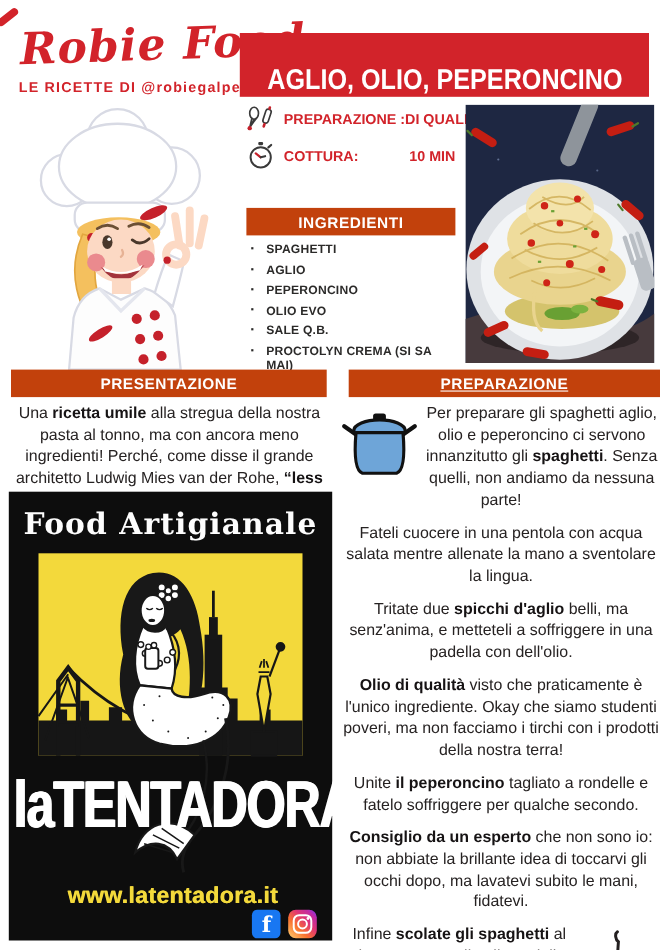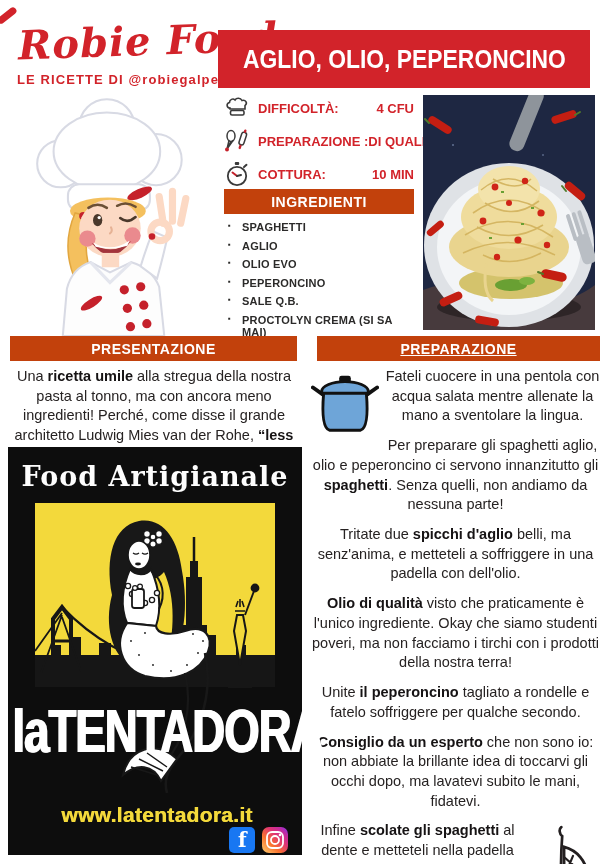--- a/index.html
+++ b/index.html
@@ -9,21 +9,21 @@
 
   
   .corner-dash { position:absolute; left:-4px; top:12px; width:22px; height:7px;
     background:#d2232a; border-radius:4px; transform:rotate(-38deg); }
   .brand-title { position:absolute; left:18px; top:18px; width:200px;
     font-family:"DejaVu Serif", serif; font-style:italic; font-weight:bold;
     font-size:40px; color:#d2232a; letter-spacing:1px; transform:rotate(-2deg); white-space:nowrap; }
   .brand-subtitle { position:absolute; left:17px; top:72px; font-size:13px; font-weight:bold;
     color:#d2232a; letter-spacing:1.1px; white-space:nowrap; }
   .title-box { position:absolute; left:218px; top:30px; width:372px; height:58px;
-    background:#d2232a; display:flex; align-items:center; justify-content:center; }
+    background:#d2232a; display:flex; align-items:flex-end; justify-content:center; }
   .title-box span { color:#fff; font-weight:bold; font-size:26px; letter-spacing:0px;
     transform:scaleX(0.88); white-space:nowrap; }
 
   
   .info-col { position:absolute; left:224px; top:94px; width:190px; }
   .info-row { display:flex; align-items:center; height:28px; margin-bottom:5px;
     color:#d2232a; font-weight:bold; font-size:13px; }
   .info-icon { width:26px; height:26px; flex:0 0 26px; margin-right:8px; }
   .info-label { white-space:nowrap; }
   .info-value { margin-left:auto; white-space:nowrap; }
@@ -139,28 +139,20 @@
         <path d="M167,128 L172,104"></path>
         <circle cx="147" cy="136" r="9"></circle>
       </g>
       <circle cx="139" cy="141" r="3.2" fill="#c5212b"></circle>
     </svg>
   </div>
 
   <div class="info-col">
     <div class="info-row">
       <svg class="info-icon" viewBox="0 0 26 26">
-        <path d="M6,13 C2.5,13 2,8.5 5.5,7.5 C5.5,4.5 9,3 11,5 C12.5,2.5 16.5,2.5 18,5.5 C21.5,4.5 24,8 21,10.5 L21,14 L6,14 Z" fill="#fff" stroke="#3a3a3a" stroke-width="1.6"></path>
-        <rect x="6.5" y="15.5" width="13.5" height="4.5" rx="1.5" fill="#fff" stroke="#3a3a3a" stroke-width="1.6"></rect>
-      </svg>
-      <span class="info-label">DIFFICOLTÀ:</span>
-      <span class="info-value">4 CFU</span>
-    </div>
-    <div class="info-row">
-      <svg class="info-icon" viewBox="0 0 26 26">
         <g stroke="#3a3a3a" stroke-width="1.5" fill="none" stroke-linecap="round">
           <ellipse cx="7" cy="8" rx="4" ry="5.5"></ellipse>
           <path d="M5,12.5 L3,21 M9,12.5 L3,21 M7,13.5 L3,21"></path>
         </g>
         <circle cx="3" cy="21.5" r="2" fill="#c5212b"></circle>
         <g transform="rotate(18 18 13)">
           <rect x="15.5" y="4" width="5" height="13" rx="2.4" fill="#fff" stroke="#3a3a3a" stroke-width="1.5"></rect>
           <rect x="16.8" y="1" width="2.4" height="3.4" rx="1.2" fill="#c5212b"></rect>
           <rect x="16.8" y="17" width="2.4" height="4.5" rx="1.2" fill="#c5212b"></rect>
         </g>
@@ -178,22 +170,22 @@
       </svg>
       <span class="info-label">COTTURA:</span>
       <span class="info-value">10 MIN</span>
     </div>
   </div>
 
   <div class="red-banner ingredients-banner">INGREDIENTI</div>
   <ul class="ingredients-list">
     <li>SPAGHETTI</li>
     <li>AGLIO</li>
+    <li>PEPERONCINO</li>
     <li>OLIO EVO</li>
-    <li>PEPERONCINO</li>
     <li>SALE Q.B.</li>
     <li>PROCTOLYN CREMA (SI SA MAI)</li>
   </ul>
 
   <div class="photo">
     <svg width="172" height="235" viewBox="0 0 172 235">
       <rect x="0" y="0" width="172" height="235" fill="#1e2742"></rect>
       <circle cx="30" cy="50" r="1" fill="#8fa3c9" opacity=".6"></circle>
       <circle cx="140" cy="20" r="1" fill="#8fa3c9" opacity=".6"></circle>
       <circle cx="120" cy="60" r="1" fill="#8fa3c9" opacity=".5"></circle>
@@ -275,22 +267,22 @@
     <div>
       <span class="pot-float">
         <svg width="68" height="66" viewBox="0 0 70 64">
           <line x1="12" y1="22" x2="2" y2="15" stroke="#111" stroke-width="4" stroke-linecap="round"></line>
           <line x1="58" y1="22" x2="68" y2="15" stroke="#111" stroke-width="4" stroke-linecap="round"></line>
           <rect x="29" y="3" width="12" height="8" rx="2.5" fill="#111"></rect>
           <ellipse cx="35" cy="19" rx="24" ry="10" fill="#6ea5d8" stroke="#111" stroke-width="3"></ellipse>
           <path d="M13,21 L57,21 Q60,56 51,59 L19,59 Q10,56 13,21 Z" fill="#6ea5d8" stroke="#111" stroke-width="3" stroke-linejoin="round"></path>
         </svg>
       </span>
+      <p>Per preparare gli spaghetti aglio, olio e peperoncino ci servono innanzitutto gli <b>spaghetti</b>. Senza quelli, non andiamo da nessuna parte!</p>
       <p>Fateli cuocere in una pentola con acqua salata mentre allenate la mano a sventolare la lingua.</p>
-      <p>Per preparare gli spaghetti aglio, olio e peperoncino ci servono innanzitutto gli <b>spaghetti</b>. Senza quelli, non andiamo da nessuna parte!</p>
     </div>
     <p>Tritate due <b>spicchi d'aglio</b> belli, ma senz'anima, e metteteli a soffriggere in una padella con dell'olio.</p>
     <p><b>Olio di qualità</b> visto che praticamente è l'unico ingrediente. Okay che siamo studenti poveri, ma non facciamo i tirchi con i prodotti della nostra terra!</p>
     <p>Unite <b>il peperoncino</b> tagliato a rondelle e fatelo soffriggere per qualche secondo.</p>
     <p><b>Consiglio da un esperto</b> che non sono io: non abbiate la brillante idea di toccarvi gli occhi dopo, ma lavatevi subito le mani, fidatevi.</p>
     <div>
       <span class="strainer-float">
         <svg width="72" height="100" viewBox="0 0 80 110">
           <g stroke="#231f20" fill="none" stroke-linecap="round">
             <path d="M37,4 C34,6 35,12 38,14 C36,40 36,70 40,104" stroke-width="3"></path>

